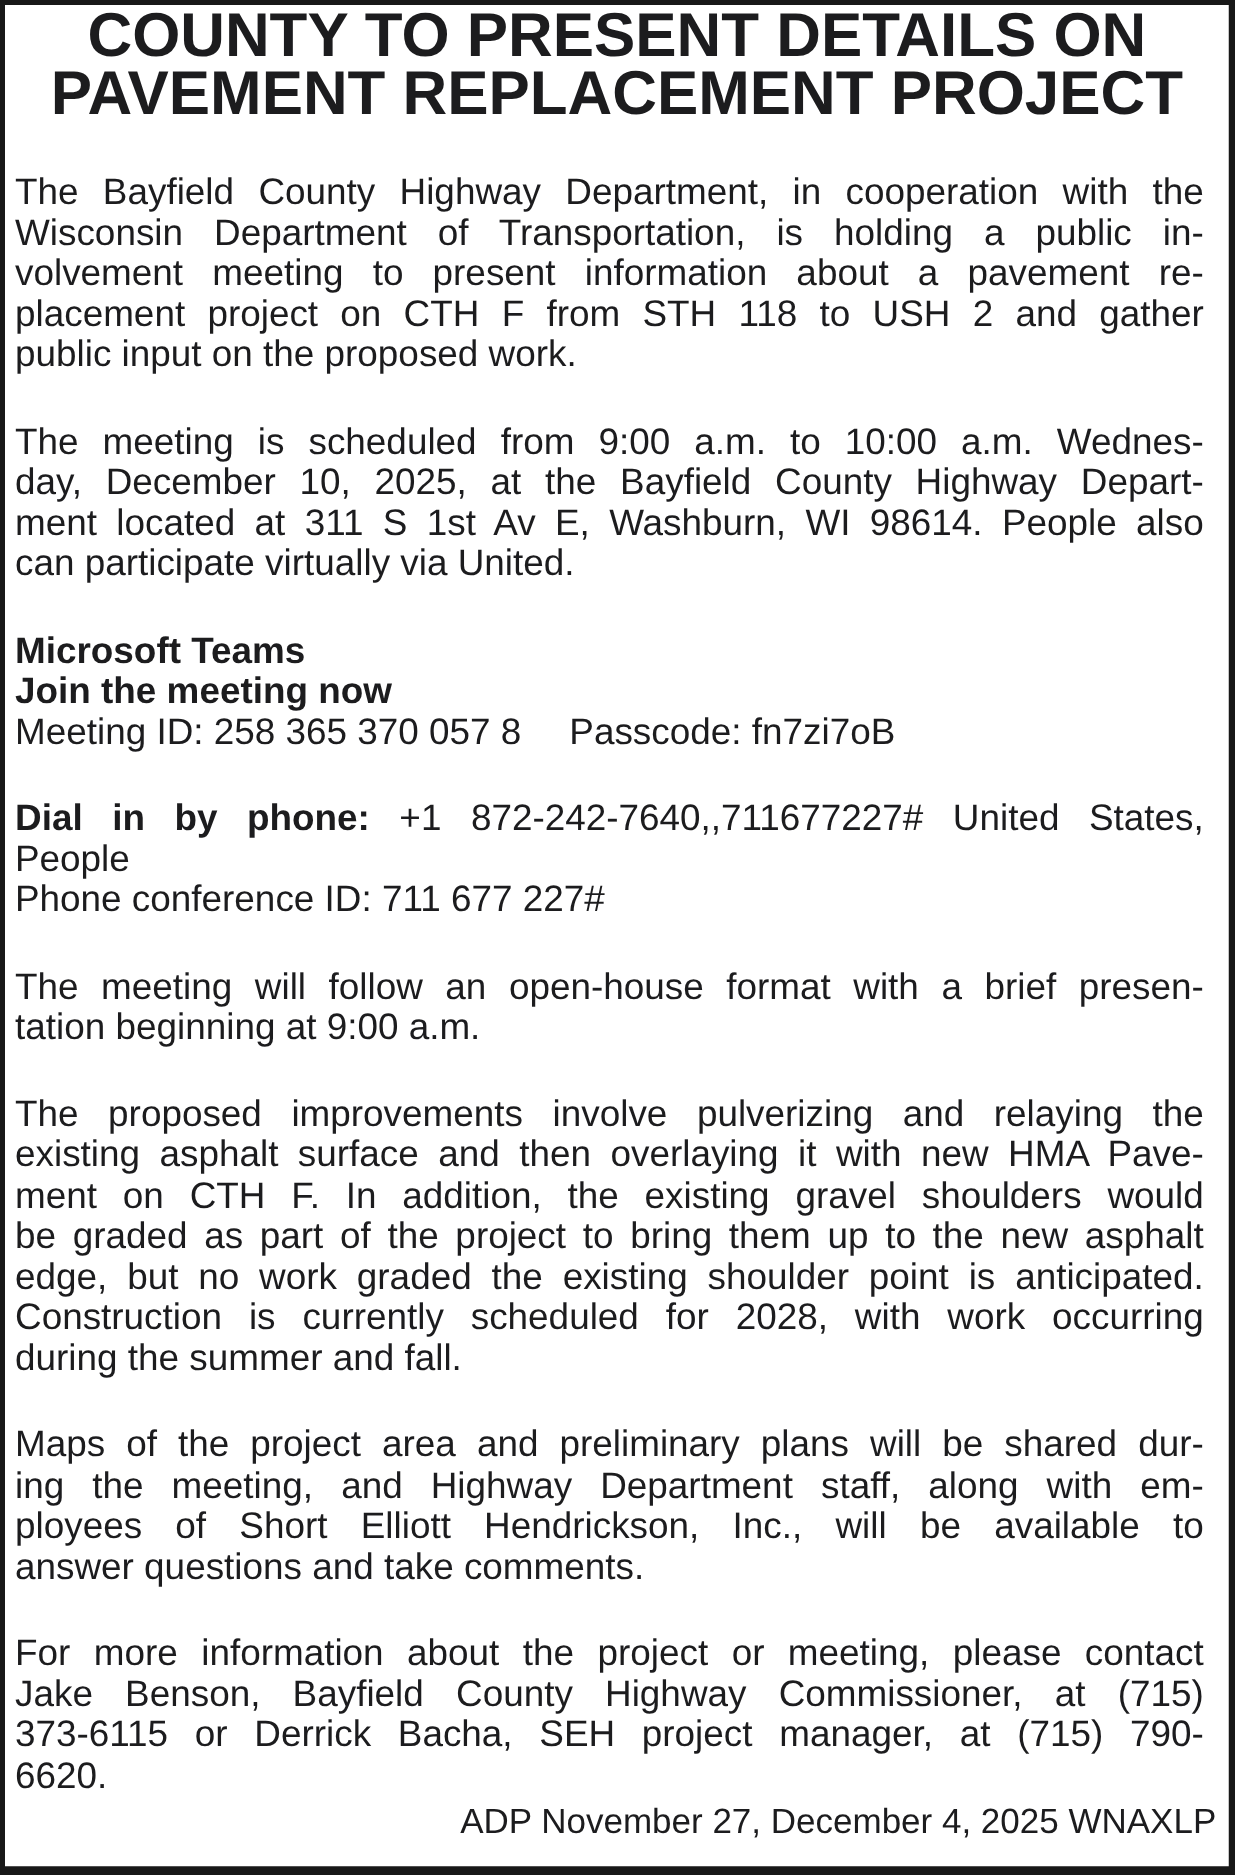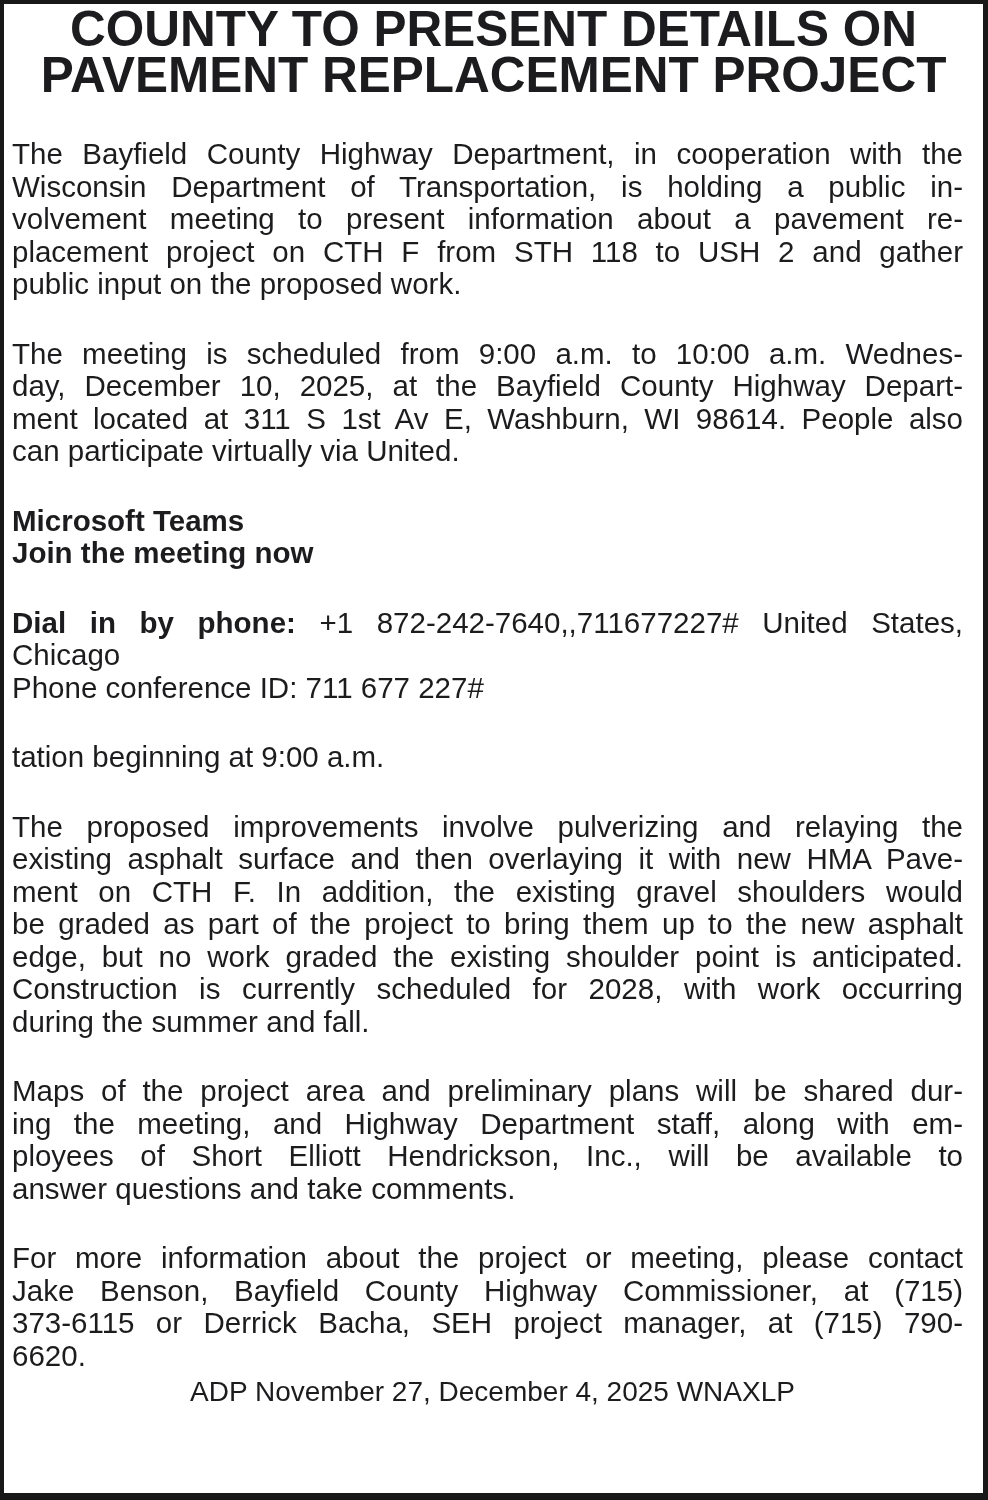--- a/index.html
+++ b/index.html
@@ -41,21 +41,21 @@
     text-align-last: justify;
   }
   .para > div.end {
     text-align-last: left;
   }
   .para .bold { font-weight: bold; }
   .passgap { margin-left: 1.3em; }
   .pubfooter {
     font-size: 28px;
     line-height: 32px;
-    text-align: center;
+    text-align: right;
     margin: 4px 2px 0 0;
   }
 </style>
 </head>
 <body>
 
 <div class="ad">
 
   <div class="headline">
       <div>COUNTY TO PRESENT DETAILS ON</div>
@@ -73,31 +73,35 @@
   <div class="para">
       <div>The meeting is scheduled from 9:00 a.m. to 10:00 a.m. Wednes-</div>
       <div>day, December 10, 2025, at the Bayfield County Highway Depart-</div>
       <div>ment located at 311 S 1st Av E, Washburn, WI 98614. People also</div>
       <div class="end">can participate virtually via United.</div>
     </div>
 
   <div class="para">
     <div class="end bold">Microsoft Teams</div>
     <div class="end bold">Join the meeting now</div>
+    <div class="end">
+      <span>Meeting ID: 258 365 370 057 8</span><span class="passgap">Passcode: fn7zi7oB</span>
+    </div>
   </div>
 
   <div class="para">
     <div>
       <span class="bold">Dial in by phone:</span><span> +1 872-242-7640,,711677227# United States,</span>
     </div>
-    <div class="end">Chicago</div>
+    <div class="end">People</div>
     <div class="end">Phone conference ID: 711 677 227#</div>
   </div>
 
   <div class="para">
+      <div>The meeting will follow an open-house format with a brief presen-</div>
       <div class="end">tation beginning at 9:00 a.m.</div>
     </div>
 
   <div class="para">
       <div>The proposed improvements involve pulverizing and relaying the</div>
       <div>existing asphalt surface and then overlaying it with new HMA Pave-</div>
       <div>ment on CTH F.  In addition, the existing gravel shoulders would</div>
       <div>be graded as part of the project to bring them up to the new asphalt</div>
       <div>edge, but no work graded the existing shoulder point is anticipated.</div>
       <div>Construction is currently scheduled for 2028, with work occurring</div>

